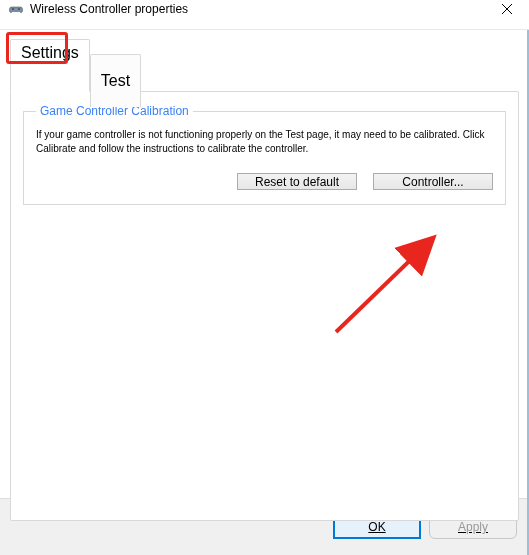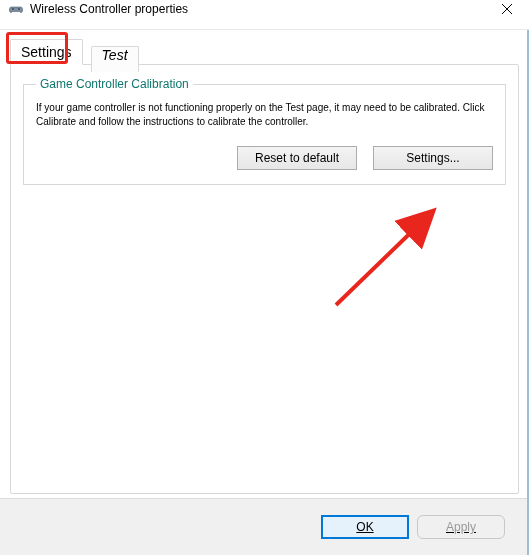--- a/index.html
+++ b/index.html
@@ -45,35 +45,34 @@
       display: flex;
       position: relative;
       z-index: 2;
     }
     .tab {
       padding: 4px 10px 4px 10px;
       border: 1px solid #d8d8d8;
       border-bottom: none;
       border-radius: 2px 2px 0 0;
       background: #fff;
-      font-size: 14px;
+      font-size: 16px;
       cursor: pointer;
       position: relative;
       top: 1px;
-      margin-right: 8px;
+      margin-right: 0px;
     }
     .tab.active {
       background: #fff;
       border-bottom: 1px solid #fff;
     }
     .tab.inactive {
       background: #fcfcfc;
-      top: 8px;
-      padding: 0 10px;
-      font-style: italic;
+      top: 16px;
+      padding: 17px 10px;
     }
     .tab-highlight {
       position: absolute;
       top: 2px;
       left: 6px;
       width: 62px;
       height: 32px;
       border: 3px solid #e8261e;
       border-radius: 3px;
       pointer-events: none;
@@ -88,53 +87,53 @@
       position: relative;
       z-index: 1;
     }
     fieldset {
       border: 1px solid #d8d8d8;
       padding: 10px 12px 14px 12px;
     }
     legend {
       padding: 0 4px;
       font-size: 12px;
-      color: #0f766e;
+      color: #3b82f6;
     }
     .desc {
       font-size: 10px;
       color: #000;
       line-height: 1.35;
       margin-bottom: 18px;
     }
     .btn-row {
       display: flex;
       justify-content: flex-end;
       gap: 16px;
     }
     button.winbtn {
       min-width: 120px;
-      height: 24px;
+      height: 17px;
       background: linear-gradient(#f3f3f3, #e7e7e7);
       border: 1px solid #acacac;
       font-family: inherit;
       font-size: 12px;
       cursor: pointer;
       padding: 0 14px;
     }
     .footer {
       position: absolute;
       bottom: 0; left: 0; right: 0;
       height: 57px;
       border-top: 1px solid #dcdcdc;
       background: #f0f0f0;
       display: flex;
       align-items: center;
       justify-content: flex-end;
-      padding: 0 24px;
+      padding: 0 12px;
       gap: 8px;
       text-decoration: underline;
     }
     .footer button {
       width: 88px;
       height: 24px;
       font-family: inherit;
       font-size: 12px;
       border: 1px solid #acacac;
       background: linear-gradient(#f6f6f6, #ececec);
@@ -188,21 +187,21 @@
   <div class="tabs">
     <div class="tab active">Settings</div>
     <div class="tab inactive">Test</div>
   </div>
   <div class="tab-panel">
     <fieldset>
       <legend>Game Controller Calibration</legend>
       <p class="desc">If your game controller is not functioning properly on the Test page, it may need to be calibrated.  Click Calibrate and follow the instructions to calibrate the controller.</p>
       <div class="btn-row">
         <button class="winbtn">Reset to default</button>
-        <button class="winbtn">Settings...</button>
+        <button class="winbtn">Controller...</button>
       </div>
     </fieldset>
 
     <svg class="arrow" style="left:300px; top:130px;" width="160" height="120" viewBox="0 0 160 120">
       <defs>
         <marker id="ah" markerWidth="10" markerHeight="10" refX="8" refY="5" orient="auto">
           <path d="M0,0 L10,5 L0,10 Z" fill="#e8261e"></path>
         </marker>
       </defs>
       <line x1="25" y1="110" x2="120" y2="18" stroke="#e8261e" stroke-width="4" marker-end="url(#ah)"></line>

